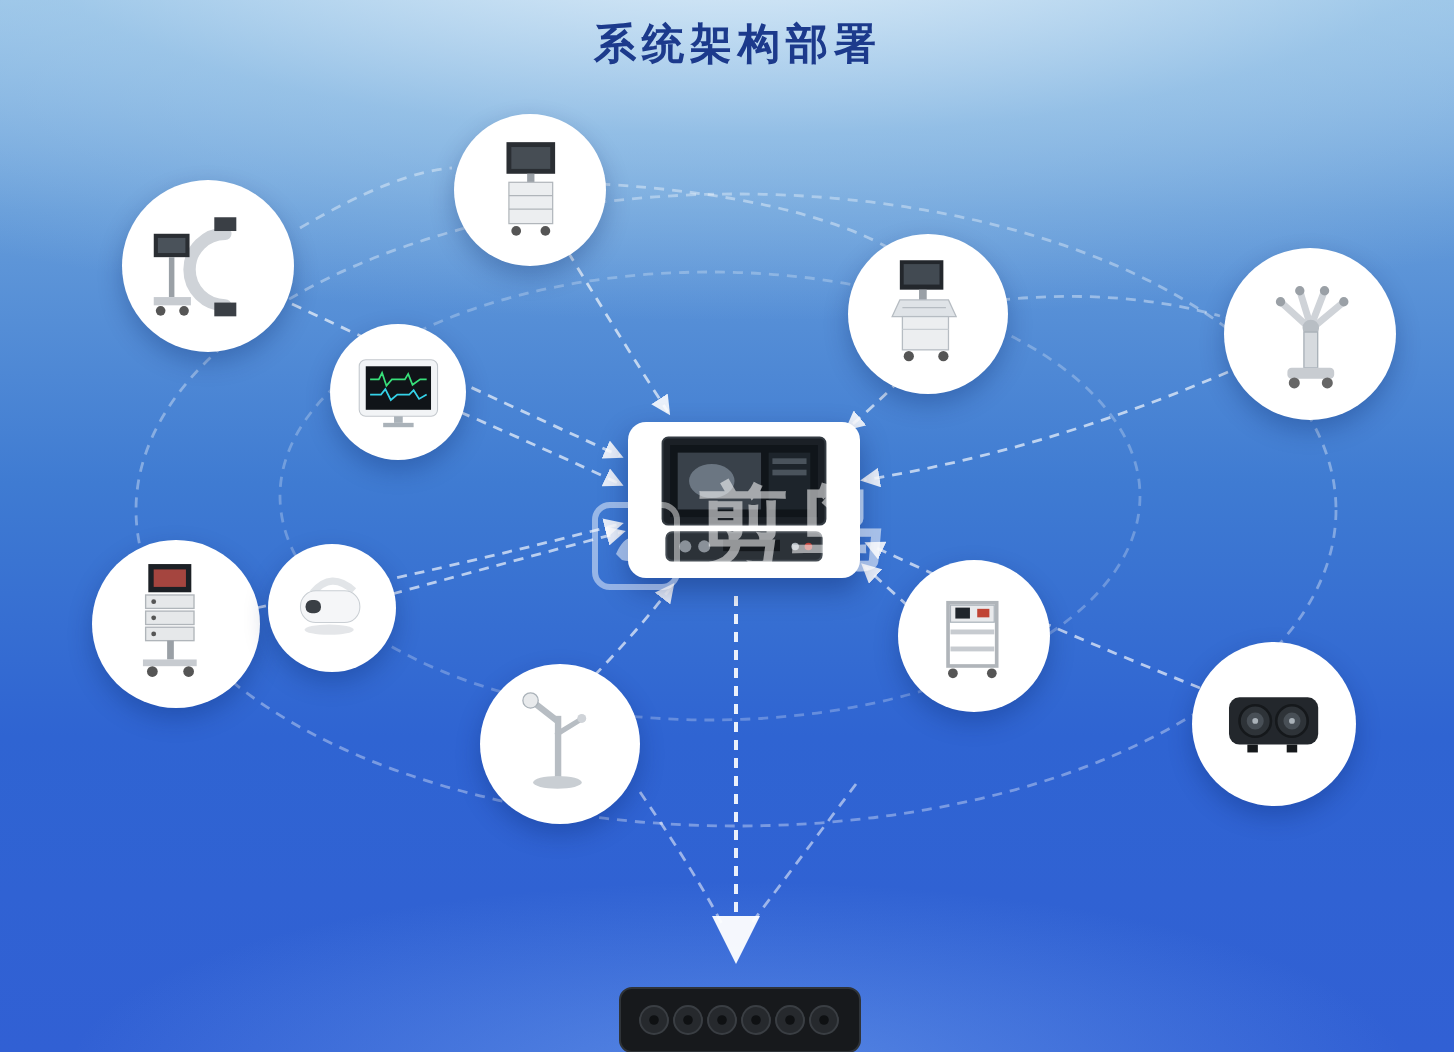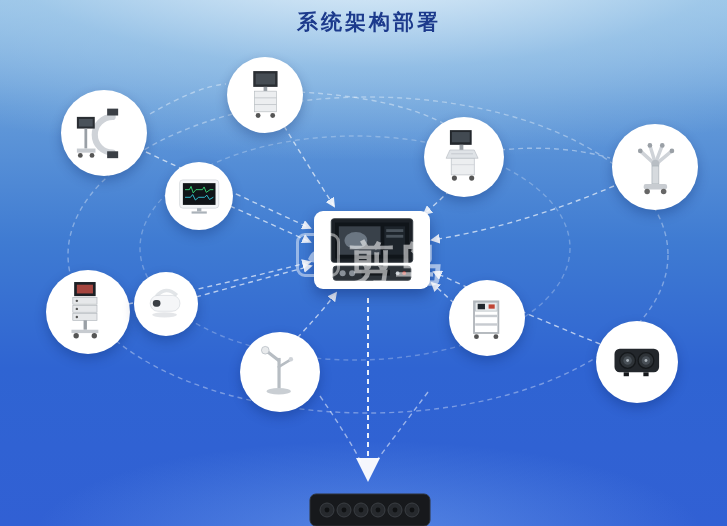--- a/index.html
+++ b/index.html
@@ -24,21 +24,21 @@
   }
   .node svg{width:80%;height:80%;}
   .center-box{
     position:absolute;left:314px;top:211px;width:116px;height:78px;z-index:3;
     background:#ffffff;border-radius:9px;box-shadow:0 6px 14px rgba(0,20,80,.35);
     display:flex;align-items:center;justify-content:center;
   }
   .center-box svg{width:108px;height:72px;}
   .watermark{
     position:absolute;left:370px;top:264px;transform:translate(-50%,-50%);
-    display:flex;align-items:flex-start;gap:8px;z-index:4;opacity:.55;pointer-events:none;
+    display:flex;align-items:flex-end;gap:8px;z-index:4;opacity:.55;pointer-events:none;
   }
   .watermark .wm-logo{
     width:38px;height:38px;border:3px solid rgba(255,255,255,.85);border-radius:9px;
     display:flex;align-items:center;justify-content:center;
   }
   .watermark .wm-text{
     font-size:46px;font-weight:bold;color:#ffffff;letter-spacing:2px;
   }
   .server{
     position:absolute;left:305px;top:490px;width:130px;height:44px;z-index:2;

